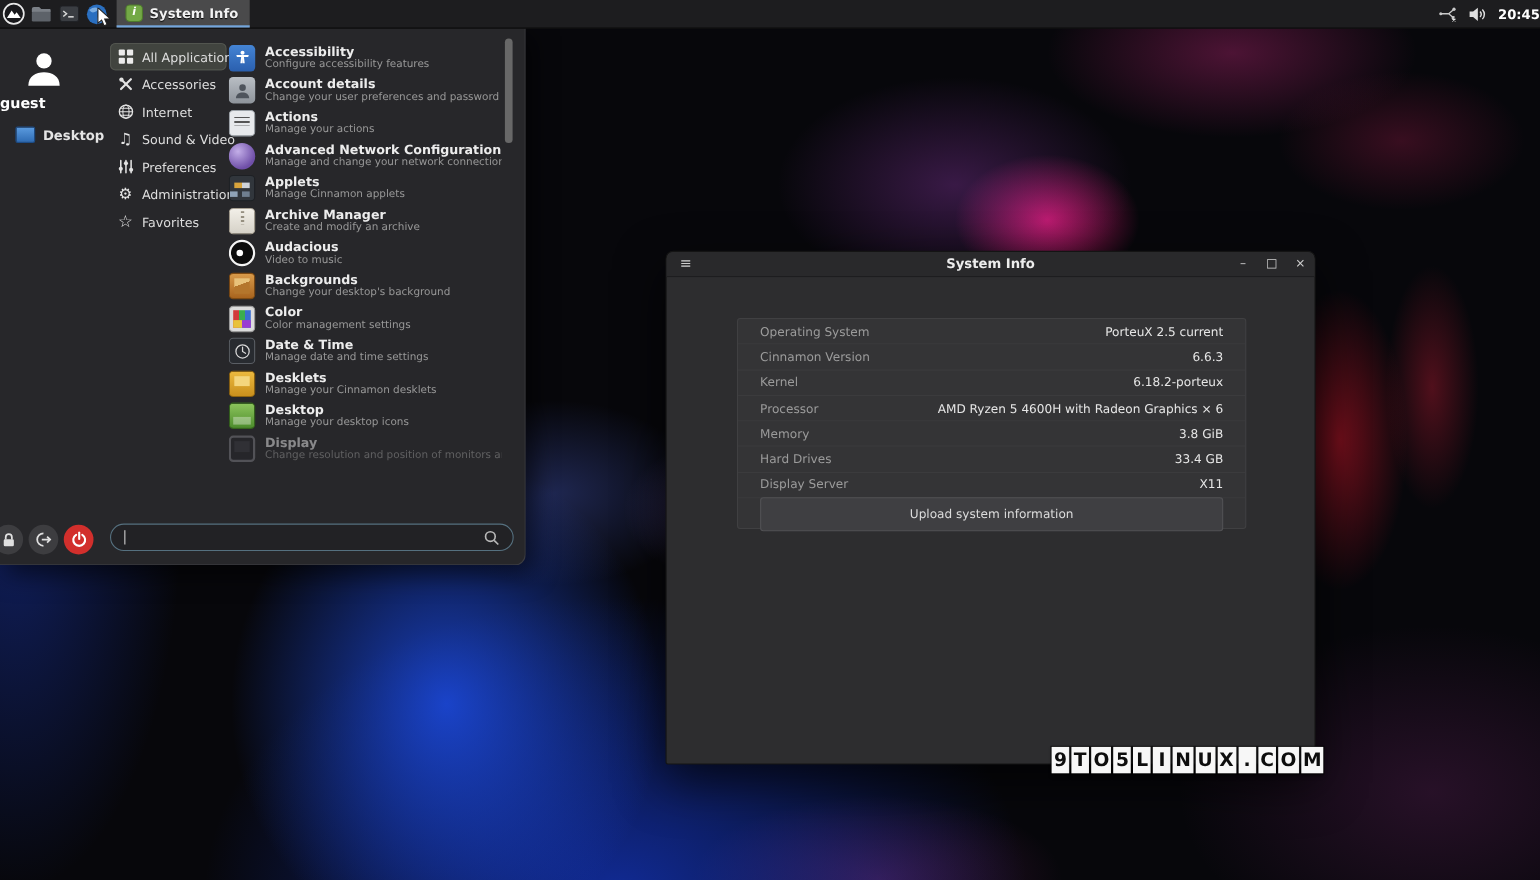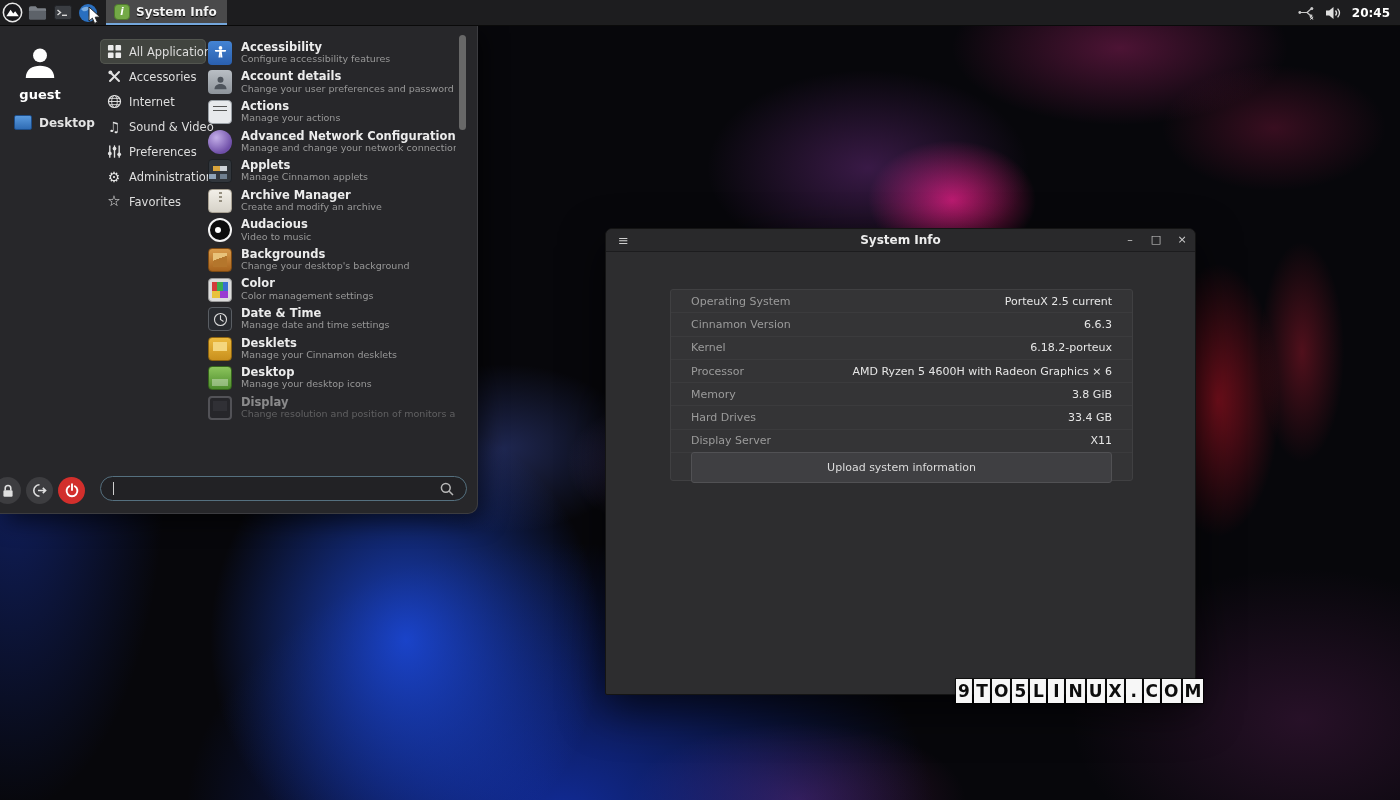--- a/index.html
+++ b/index.html
@@ -26,29 +26,29 @@
 
   
   .panel{position:absolute;top:0;left:0;width:1400px;height:25px;background:#1d1d1f;
          border-bottom:1px solid #0a0a0a;display:flex;align-items:center;z-index:50}
   .launcher{width:25px;height:25px;display:flex;align-items:center;justify-content:center;flex:none}
   .tb-btn{height:25px;margin-left:6px;padding:0 10px 0 8px;display:flex;align-items:center;gap:6px;
           background:rgba(255,255,255,.20);border-bottom:2px solid #74a6dc;box-sizing:border-box}
   .tb-icon{width:14px;height:14px;border-radius:4px;background:#73a946;border:1px solid #4e7a2c;
            color:#fff;font-size:10px;font-weight:bold;display:flex;align-items:center;justify-content:center;font-style:italic}
   .tb-label{color:#f2f2f2;font-size:12px;font-weight:bold;text-shadow:0 1px 1px #000}
-  .panel-right{margin-left:auto;display:flex;align-items:center;gap:10px;padding-right:10px}
+  .panel-right{margin-left:auto;display:flex;align-items:center;gap:10px;padding-right:0}
   .clock{color:#fff;font-size:12px;font-weight:bold}
 
   
   .menu{position:absolute;top:25px;left:0;width:477px;height:488px;background:#27272a;
         border-right:1px solid #3c3c40;border-bottom:1px solid #3c3c40;border-radius:0 0 10px 0;
         box-shadow:6px 8px 22px rgba(0,0,0,.55);z-index:40;overflow:hidden}
   .avatar{position:absolute;left:20px;top:19px;width:40px;height:38px}
-  .user-name{position:absolute;left:0;top:62px;width:80px;text-align:center;color:#fff;
+  .user-name{position:absolute;left:0;top:62px;width:80px;text-align:left;color:#fff;
              font-size:13px;font-weight:bold}
   .place-item{position:absolute;left:14px;top:90px;display:flex;align-items:center;gap:7px;cursor:default}
   .place-icon{width:16px;height:13px;border-radius:2px;background:linear-gradient(#5a9ade,#2f6cb4);
               border:1px solid #1d4d88}
   .place-label{color:#e4e4e4;font-size:12px;font-weight:bold}
 
   .cats{position:absolute;left:100px;top:14px;width:106px}
   .cat-item{height:25px;display:flex;align-items:center;gap:7px;padding:0 6px;border-radius:5px;color:#dedede}
   .cat-item.selected{background:#41443f;box-shadow:0 0 0 1px #52554f inset}
   .cat-icn{width:16px;height:16px;display:flex;align-items:center;justify-content:center;flex:none}

